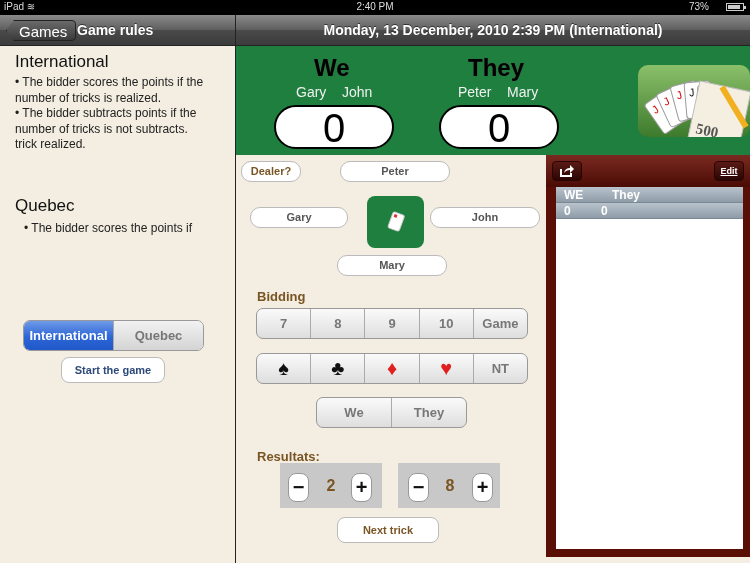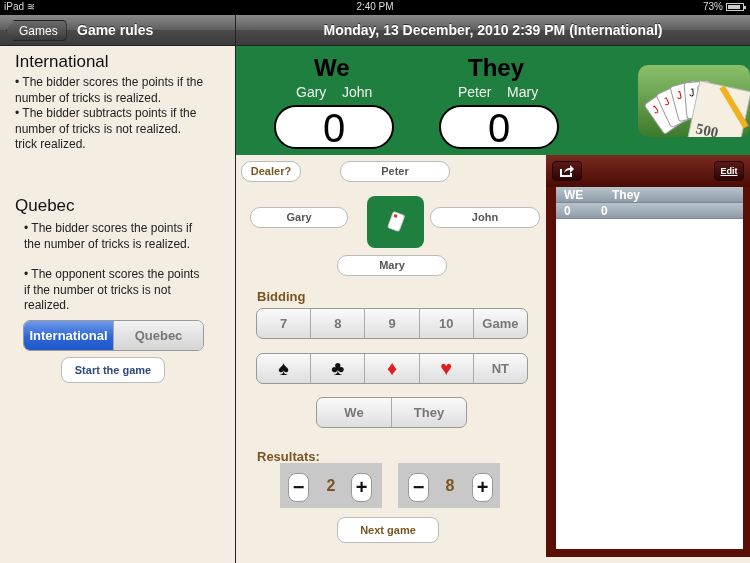--- a/index.html
+++ b/index.html
@@ -2,31 +2,31 @@
 <html><head>
 <meta charset="utf-8">
 <style>
   * { box-sizing: border-box; margin: 0; padding: 0; }
   body { width: 750px; height: 563px; overflow: hidden; font-family: "Liberation Sans", sans-serif; background: #000; position: relative; }
 
   
   .status-bar { position: absolute; left: 0; top: 0; width: 750px; height: 15px; background: #000; color: #ddd; font-size: 10px; }
   .status-bar .left { position: absolute; left: 4px; top: 1px; }
   .status-bar .center { position: absolute; left: 0; right: 0; text-align: center; top: 1px; }
-  .status-bar .right { position: absolute; right: 6px; top: 1px; display: flex; align-items: center; gap: 3px; }
+  .status-bar .right { position: absolute; right: 6px; top: 1px; display: flex; align-items: center; gap: 17px; }
   .battery { width: 18px; height: 8px; border: 1px solid #ccc; position: relative; display: inline-block; }
   .battery .fill { position: absolute; left: 1px; top: 1px; bottom: 1px; background: #ccc; }
   .battery:after { content: ""; position: absolute; right: -3px; top: 2px; width: 2px; height: 3px; background: #ccc; }
 
   
   .nav { position: absolute; top: 15px; height: 31px; background: linear-gradient(#8a8a8a, #5e5e5e 50%, #4a4a4a 51%, #3b3b3b); border-bottom: 1px solid #222; color: #fff; }
   .nav-left { left: 0; width: 235px; }
   .nav-right { left: 236px; width: 514px; }
   .nav-divider { position: absolute; left: 235px; top: 15px; width: 1px; height: 548px; background: #222; }
-  .back-btn { position: absolute; left: 6px; top: 5px; height: 21px; padding: 0 8px 0 12px; font-size: 12px; line-height: 21px; color: #fff; background: linear-gradient(#6a6a6a, #3a3a3a); border: 1px solid #222; border-radius: 4px; clip-path: polygon(8px 0, 100% 0, 100% 100%, 8px 100%, 0 50%); }
+  .back-btn { position: absolute; left: 6px; top: 5px; height: 21px; padding: 0 8px 0 12px; font-size: 15px; line-height: 21px; color: #fff; background: linear-gradient(#6a6a6a, #3a3a3a); border: 1px solid #222; border-radius: 4px; clip-path: polygon(8px 0, 100% 0, 100% 100%, 8px 100%, 0 50%); }
   .nav-title-left { position: absolute; left: 77px; top: 7px; font-size: 14px; font-weight: bold; text-shadow: 0 -1px 0 #333; }
   .nav-title-right { position: absolute; left: 0; right: 0; top: 7px; text-align: center; font-size: 14px; font-weight: bold; text-shadow: 0 -1px 0 #333; }
 
   
   .left-pane { position: absolute; left: 0; top: 46px; width: 235px; height: 517px; background: #f3eee1; color: #111; }
   .rule-title { position: absolute; left: 15px; font-size: 17px; color: #111; }
   .rule-text { position: absolute; font-size: 12px; line-height: 15.5px; color: #222; }
   .seg-mode { position: absolute; left: 23px; top: 274px; width: 181px; height: 31px; border-radius: 7px; border: 1px solid #999; display: flex; overflow: hidden; }
   .seg-mode div { flex: 1; text-align: center; line-height: 29px; font-size: 13px; font-weight: bold; }
   .seg-mode .on { background: linear-gradient(#6f9ae8, #2c66d6 55%, #1f58c8); color: #fff; }
@@ -85,33 +85,27 @@
 <div class="nav nav-right">
   <div class="nav-title-right">Monday, 13 December, 2010 2:39 PM (International)</div>
 </div>
 
 <div class="left-pane">
   <div class="rule-title" style="top:6px">International</div>
   <div class="rule-text" style="left:15px; top:29px; width:215px">
     <div>• The bidder scores the points if the</div>
     <div>number of tricks is realized.</div>
     <div>• The bidder subtracts points if the</div>
-    <div>number of tricks is not realized.</div>
+    <div>number of tricks is not subtracts.</div>
     <div>trick realized.</div>
   </div>
 
   <div class="rule-title" style="top:150px">Quebec</div>
   <div class="rule-text" style="left:24px; top:175px; width:205px">
     <div>• The bidder scores the points if</div>
-    <div>the number of tricks is realized.</div>
-  </div>
-  <div class="rule-text" style="left:24px; top:221px; width:205px">
-    <div>• The opponent scores the points</div>
-    <div>if the number ot tricks is not</div>
-    <div>realized.</div>
   </div>
 
   <div class="seg-mode">
     <div class="on">International</div>
     <div class="off">Quebec</div>
   </div>
   <div class="start-btn">Start the game</div>
 </div>
 <div class="nav-divider"></div>
 
@@ -194,21 +188,21 @@
   <div class="stepper" style="left:44px">
     <div class="step-btn" style="left:8px">−</div>
     <div class="step-val">2</div>
     <div class="step-btn" style="left:71px">+</div>
   </div>
   <div class="stepper" style="left:162px">
     <div class="step-btn" style="left:10px">−</div>
     <div class="step-val" style="left:41px">8</div>
     <div class="step-btn" style="left:74px">+</div>
   </div>
-  <div class="next-btn">Next game</div>
+  <div class="next-btn">Next trick</div>
 </div>
 
 <div class="history">
   <div class="hist-toolbar">
     <div class="hist-btn" style="left:6px; width:30px">
       <svg width="16" height="14" viewBox="0 0 16 14" style="margin-top:2px">
           <path d="M2 5 V12 H12 V9" fill="none" stroke="#fff" stroke-width="2"></path>
           <path d="M5 9 Q6 4 11 4 V1 L15 5 L11 9 V6 Q7 6 5 9Z" fill="#fff"></path>
         </svg>
     </div>

